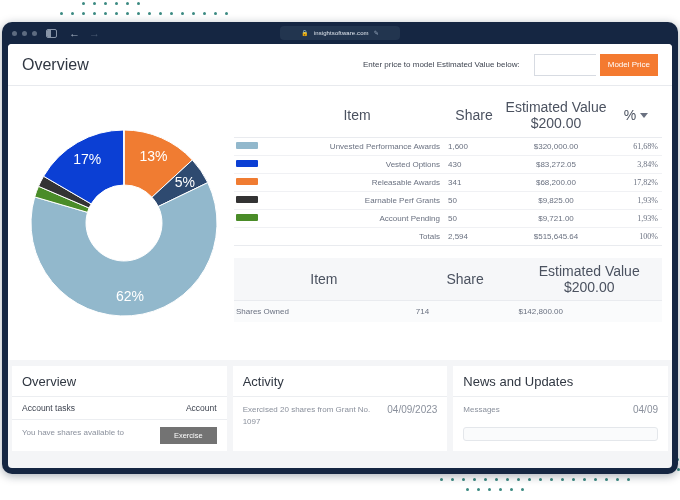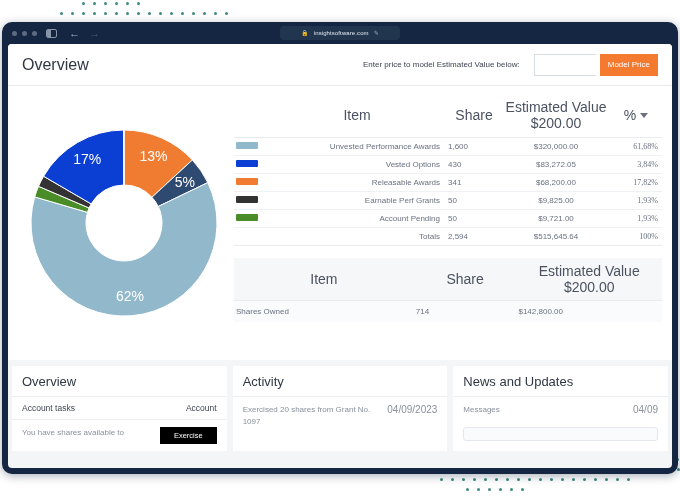--- a/index.html
+++ b/index.html
@@ -213,21 +213,21 @@
   .card-subhead .r { font-size: 8.5px; color: #3e4450; margin-left: auto; }
   .card-row {
     display: flex; align-items: flex-start;
     padding: 7px 10px;
     gap: 16px;
   }
   .card-row .txt { font-size: 8px; color: #8a909c; line-height: 1.5; }
   .card-row .date { font-size: 10px; color: #8a909c; margin-left: auto; white-space: nowrap; }
   .exercise-btn {
     margin-left: auto;
-    background: #000000; color: #fff;
+    background: #737373; color: #fff;
     border: none; font-size: 7.5px;
     padding: 4px 14px; cursor: pointer;
     font-family: "Liberation Sans", sans-serif;
   }
   .msg-box {
     margin: 4px 10px 0 10px; height: 14px;
     border: 1px solid #e4e7eb; border-radius: 3px;
     background: #fafbfc;
   }
 </style>

